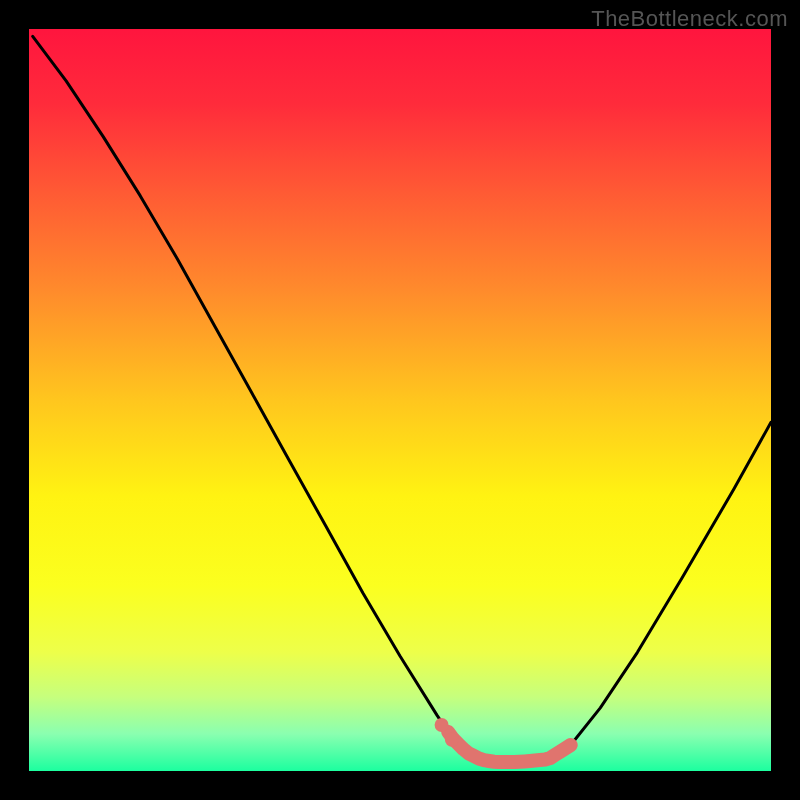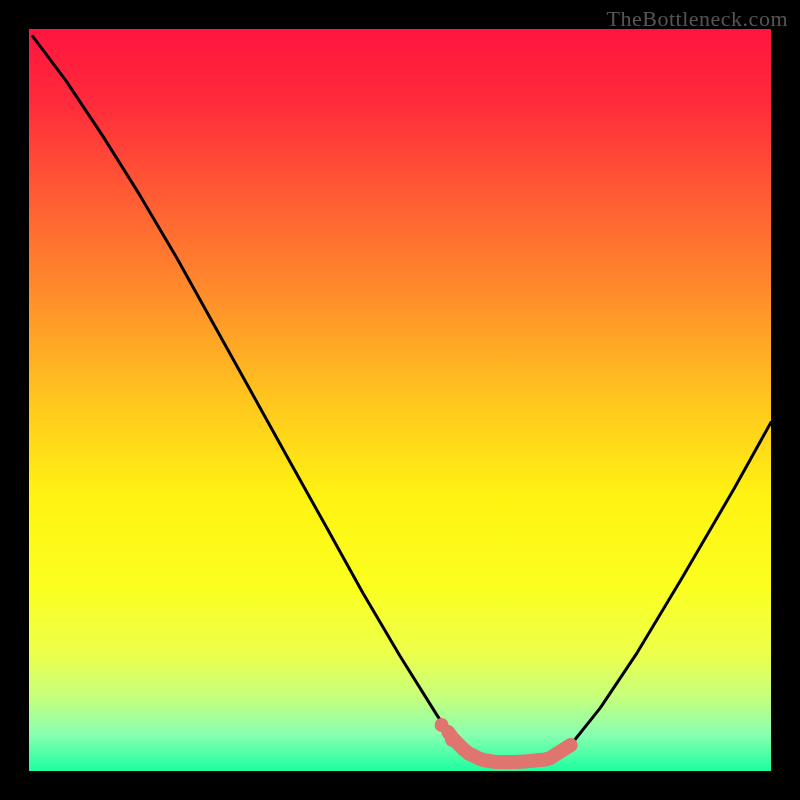--- a/index.html
+++ b/index.html
@@ -16,21 +16,21 @@
     left: 0;
     top: 0;
     width: 800px;
     height: 800px;
   }
   .watermark {
     position: absolute;
     top: 6px;
     right: 12px;
     color: #555;
-    font-family: Liberation Serif, serif;
+    font-family: Liberation Sans, sans-serif;
     font-size: 22px;
     letter-spacing: 0.5px;
   }
 </style>
 </head>
 <body>
 
 <svg class="canvas" viewBox="0 0 800 800" preserveAspectRatio="none">
   <defs>
     <linearGradient id="bg-grad" x1="0" y1="0" x2="0" y2="1">

